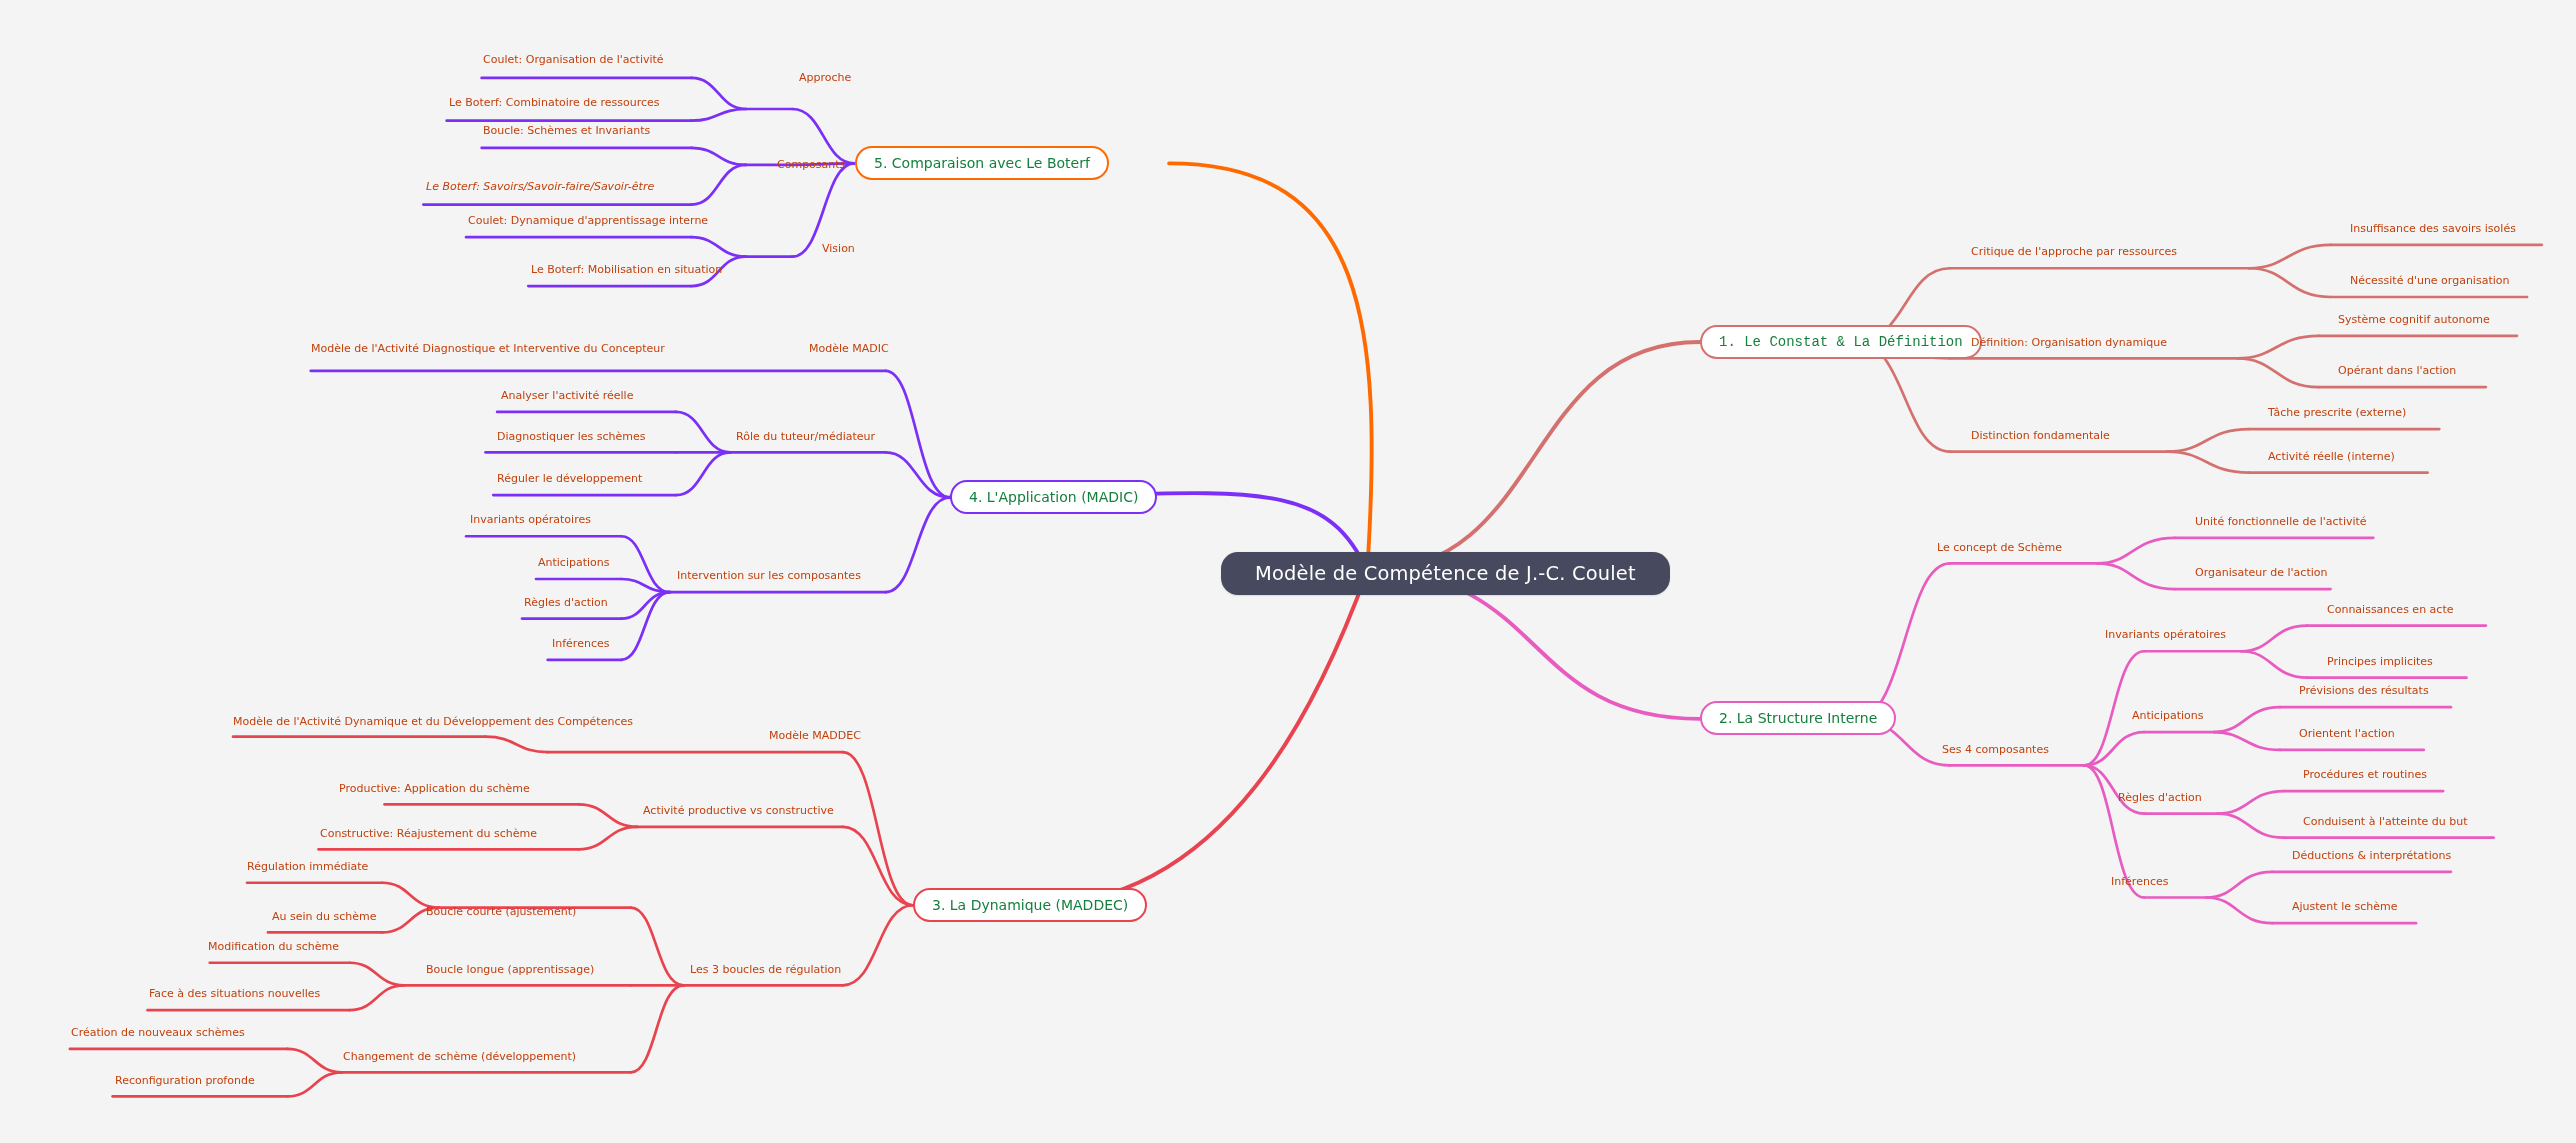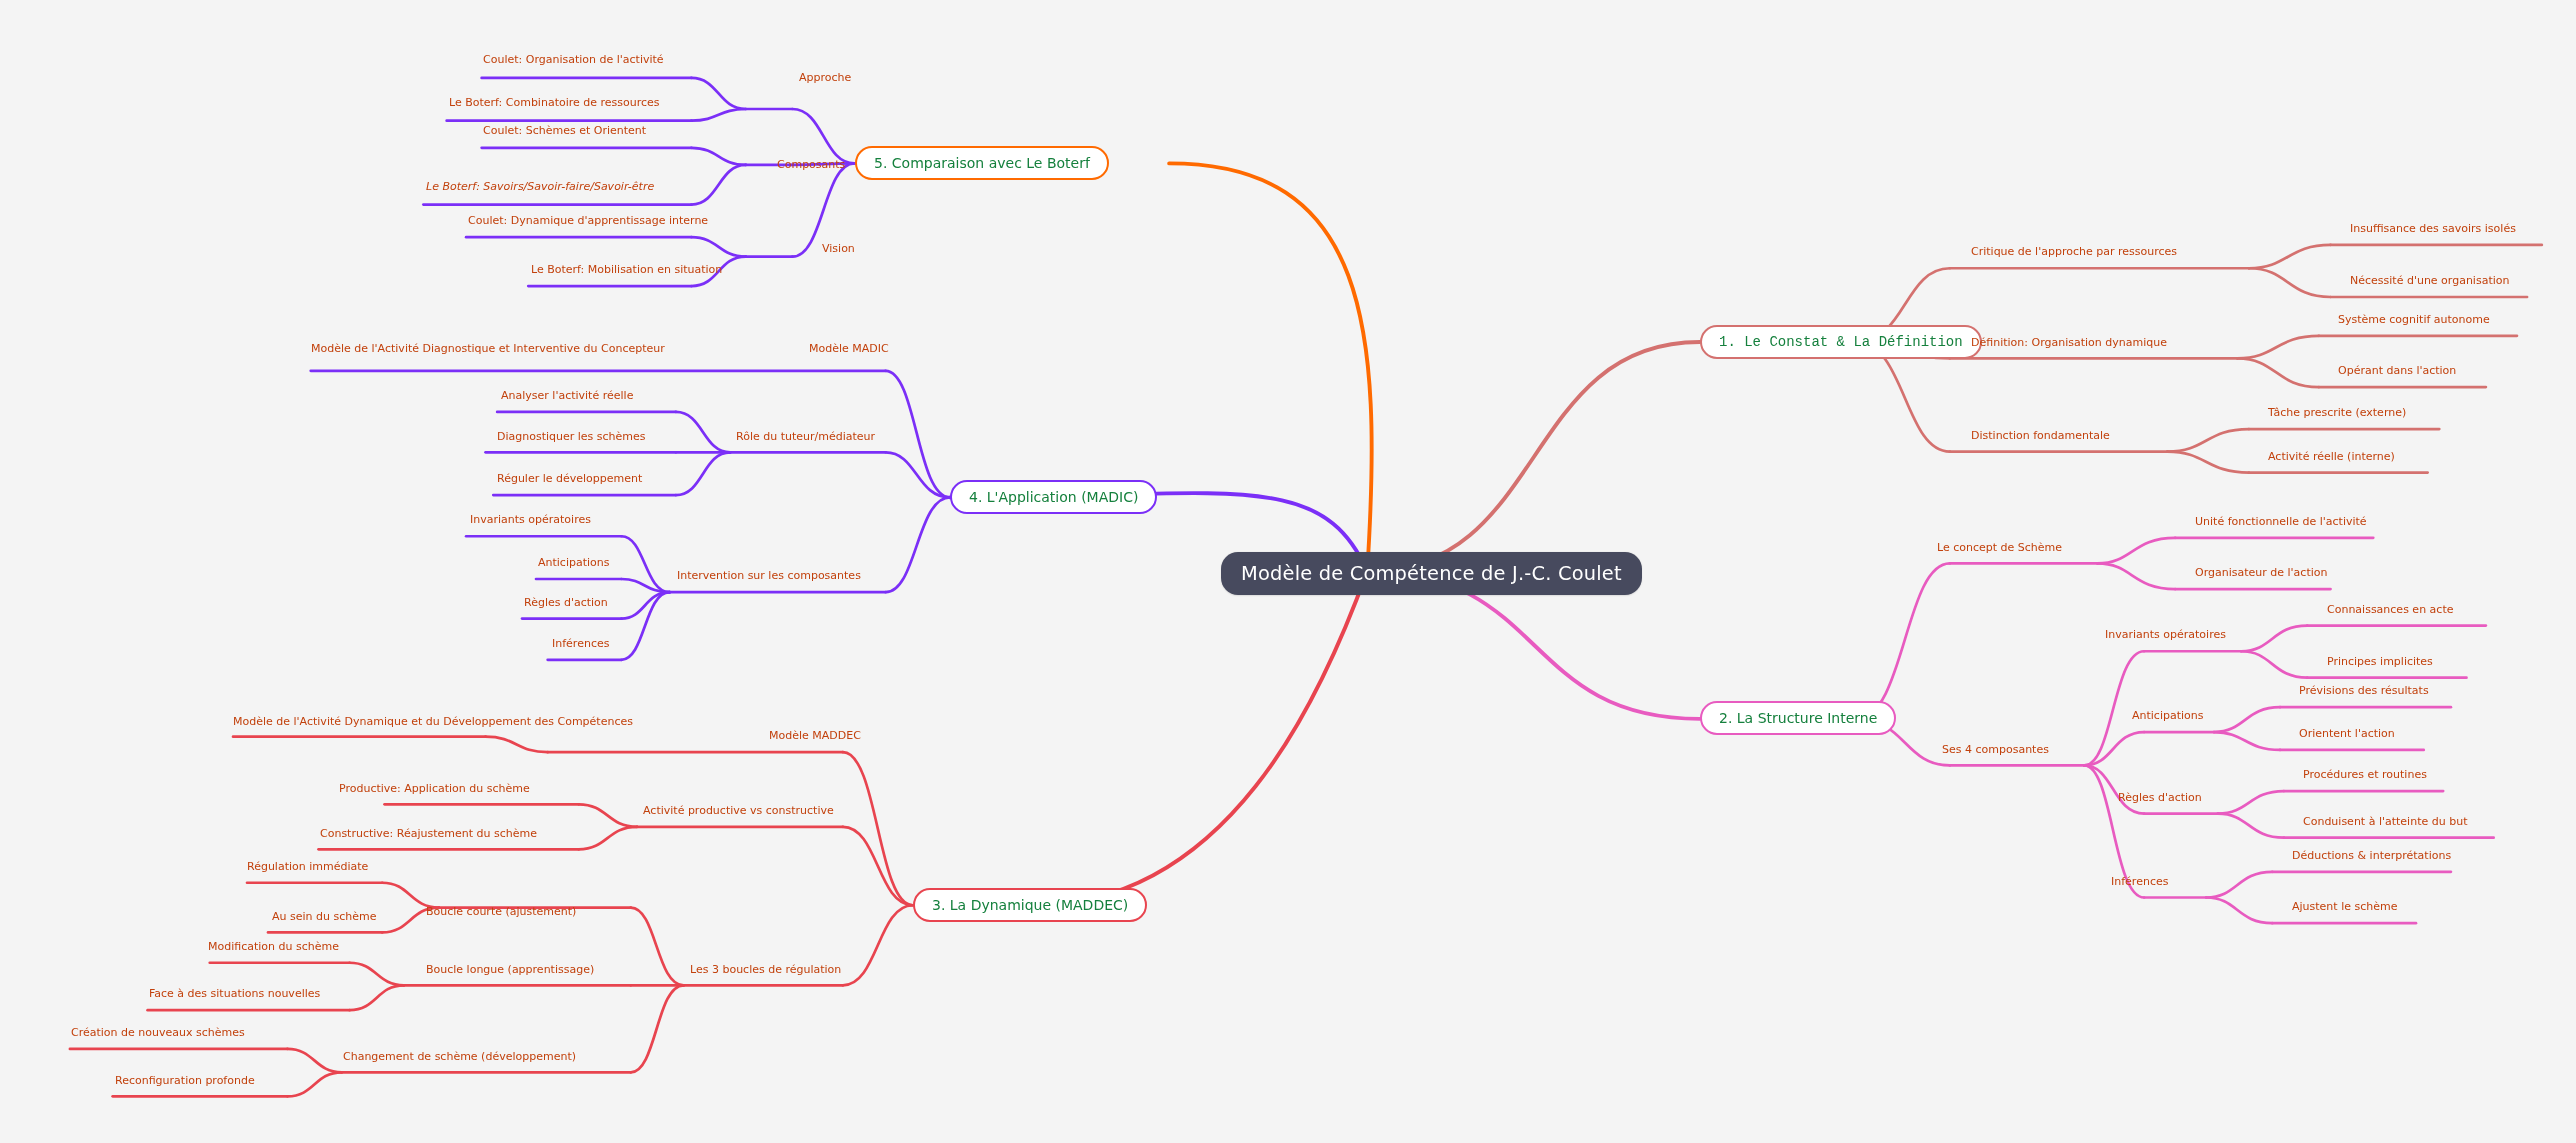--- a/index.html
+++ b/index.html
@@ -12,21 +12,21 @@
   }
   #stage{position:absolute;left:0;top:0;width:2576px;height:1144px;}
   svg#wires{position:absolute;left:0;top:0;width:2576px;height:1144px;pointer-events:none;}
 
   .node{position:absolute;white-space:nowrap;}
 
   
   .root{
     background:#474a5e;color:#ffffff;
     border-radius:17px;
-    padding:10px 20px;
+    padding:10px 34px;
     font-size:19.4px;
     letter-spacing:0.2px;
     box-shadow:0 0.8px 1.6px rgba(0,0,0,.10);
   }
 
   
   .branch{
     background:#ffffff;
     border-radius:17px;
     padding:7px 17px;
@@ -281,19 +281,19 @@
   <div class="node lbl" style="left:538px;top:556px;">Anticipations</div>
   <div class="node lbl" style="left:524px;top:596px;">Règles d'action</div>
   <div class="node lbl" style="left:552px;top:637px;">Inférences</div>
 
   <div class="node lbl" style="left:799px;top:71px;">Approche</div>
   <div class="node lbl" style="left:777px;top:158px;">Composants</div>
   <div class="node lbl" style="left:822px;top:242px;">Vision</div>
 
   <div class="node lbl" style="left:483px;top:53px;">Coulet: Organisation de l'activité</div>
   <div class="node lbl" style="left:449px;top:96px;">Le Boterf: Combinatoire de ressources</div>
-  <div class="node lbl" style="left:483px;top:124px;">Coulet: Schèmes et Orientent</div>
+  <div class="node lbl" style="left:483px;top:124px;">Boucle: Schèmes et Invariants</div>
   <div class="node lbl" style="left:426px;top:180px;font-style:italic;">Le Boterf: Savoirs/Savoir-faire/Savoir-être</div>
   <div class="node lbl" style="left:468px;top:214px;">Coulet: Dynamique d'apprentissage interne</div>
   <div class="node lbl" style="left:531px;top:263px;">Le Boterf: Mobilisation en situation</div>
 
 </div>
 
 
 </body></html>

